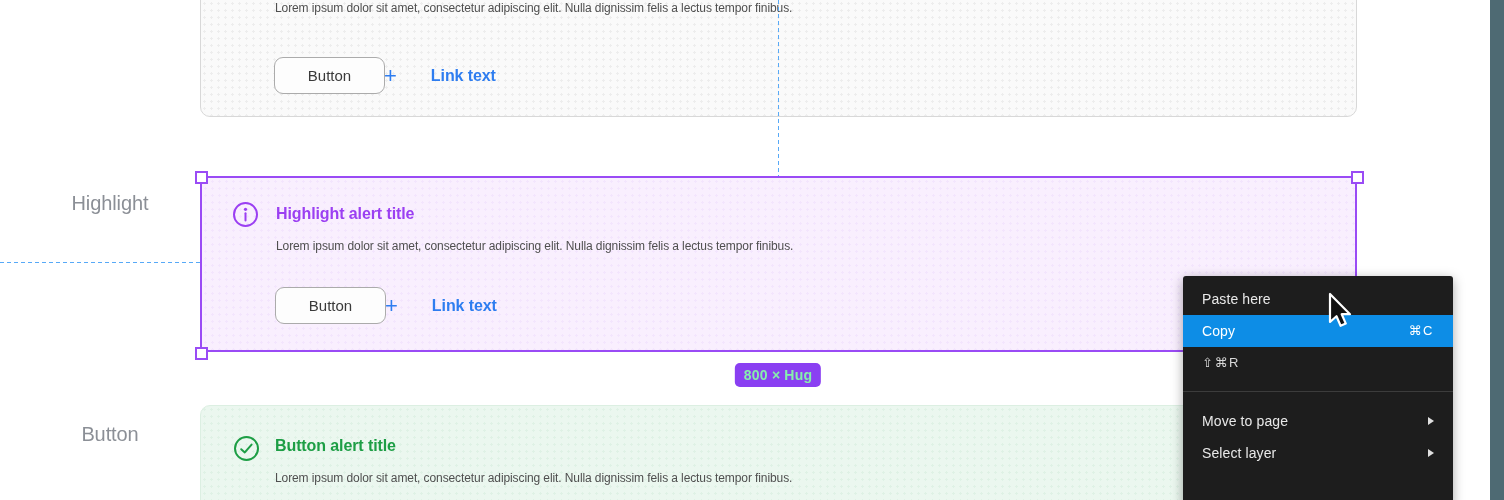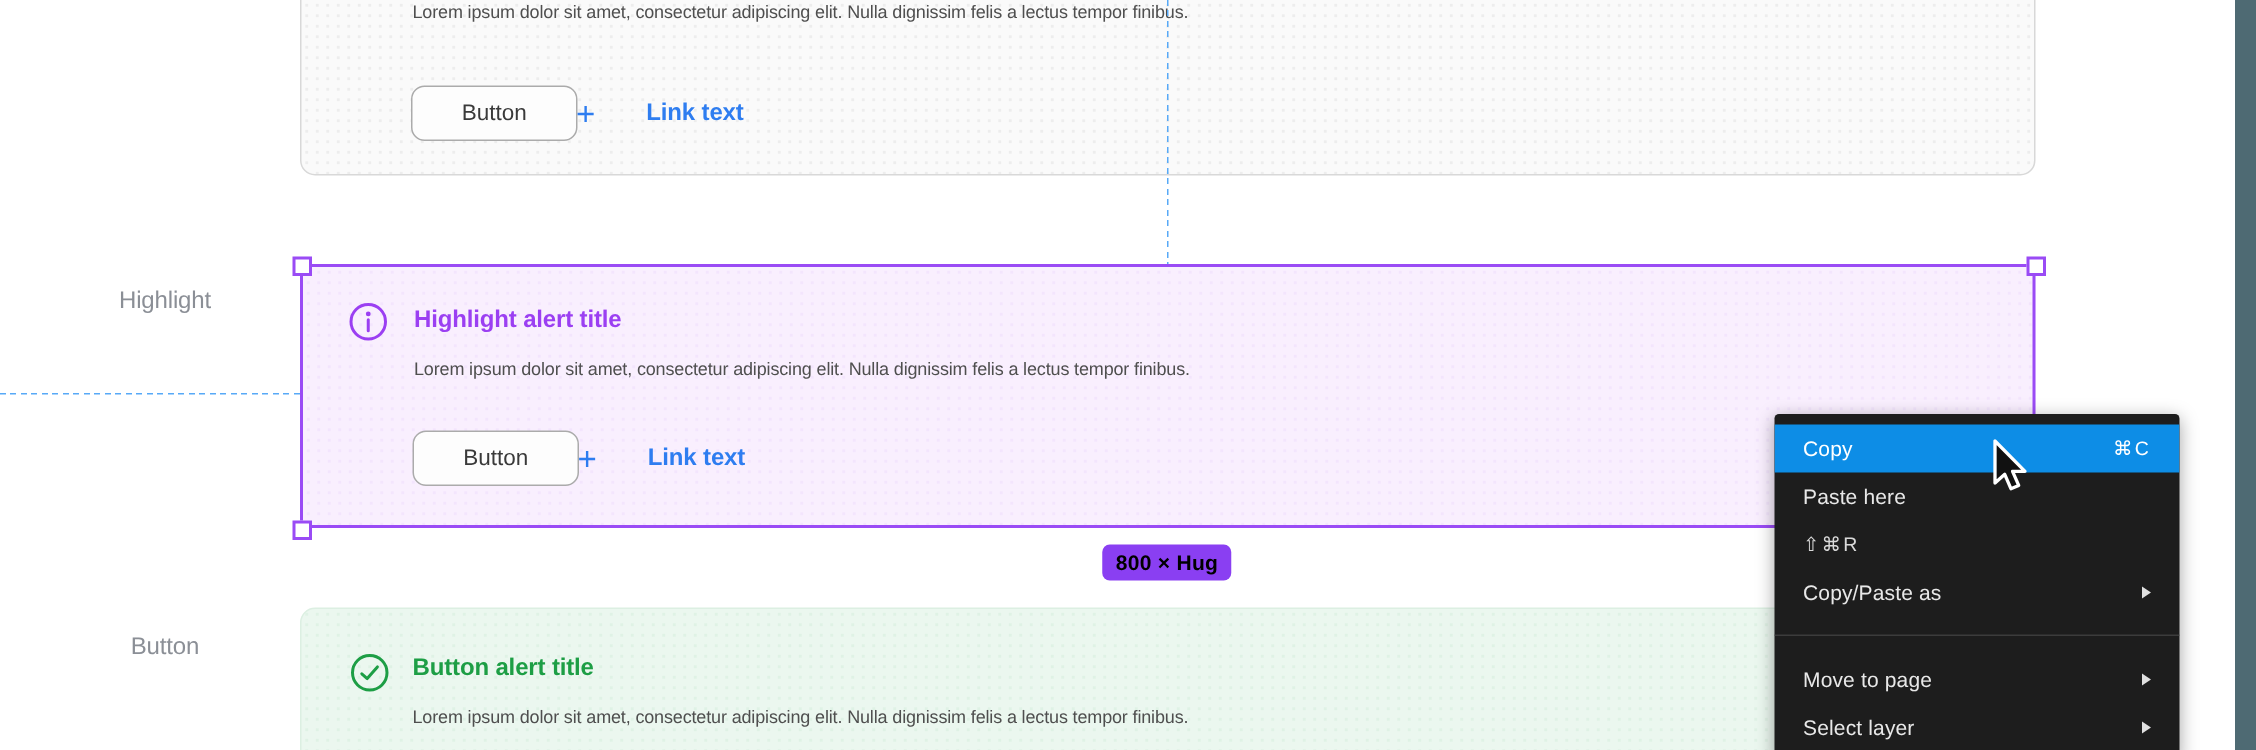--- a/index.html
+++ b/index.html
@@ -50,40 +50,40 @@
   }
   .link-row{
     position:absolute; left:183px; height:37px; display:flex; align-items:center;
     gap:9px; color:var(--link-blue,#2e7df0); text-decoration:none; cursor:pointer;
   }
   .link-plus{font-size:22px; font-weight:400; line-height:1;}
   .link-label{font-size:16px; font-weight:600; letter-spacing:-0.1px;margin-left:25px;}
   
   .section-label{
     position:absolute; width:160px; left:30px; text-align:center;
-    font-size:16px; color:var(--label-gray,#8b8f96); letter-spacing:-0.1px;
+    font-size:20px; color:var(--label-gray,#8b8f96); letter-spacing:-0.1px;
   }
   
   .vguide{
     position:absolute; left:778px; top:0; width:1px; height:176px;
     background:repeating-linear-gradient(to bottom,
       var(--guide-blue,#57a9f7) 0 4px, transparent 4px 7px);
   }
   .hguide{
     position:absolute; left:0; top:262px; width:200px; height:1px;
     background:repeating-linear-gradient(to right,
       var(--guide-blue,#57a9f7) 0 4px, transparent 4px 7px);
   }
   .handle{
     position:absolute; width:9px; height:9px; background:#ffffff;
     border:2px solid var(--selection-purple,#9a4bf5); box-sizing:content-box;
   }
   .size-badge{
     position:absolute; top:363px; left:778px; transform:translateX(-50%);
-    background:var(--badge-purple,#8a3ff2); color:#000000;
+    background:var(--badge-purple,#8a3ff2); color:#86efac;
     font-size:14px; font-weight:600; letter-spacing:0.2px;
     padding:4px 9px; border-radius:5px; white-space:nowrap;
   }
   
   .context-menu{
     position:absolute; left:1183px; top:276px; width:270px; height:230px;
     background:var(--menu-bg,#1d1d1d); border-radius:3px; box-sizing:border-box;
     padding-top:7px; box-shadow:0 3px 12px rgba(0,0,0,0.35); overflow:hidden;
   }
   .menu-item{
@@ -154,33 +154,29 @@
   <div class="card card-success">
     <svg class="alert-icon" style="top:29px; left:32px;" viewBox="0 0 27 27">
       <circle cx="13.5" cy="13.5" r="11.5" fill="none" stroke="#1d9e45" stroke-width="2"></circle>
       <path d="M8.2 14.2 L11.8 17.4 L18.6 9.6" fill="none" stroke="#1d9e45" stroke-width="2" stroke-linecap="round" stroke-linejoin="round"></path>
     </svg>
     <div class="alert-title green" style="top:31px;">Button alert title</div>
     <div class="body-text" style="top:65px;">Lorem ipsum dolor sit amet, consectetur adipiscing elit. Nulla dignissim felis a lectus tempor finibus.</div>
   </div>
 
   <div class="context-menu">
+    <div class="menu-item">
+      <span>Paste here</span>
+    </div>
     <div class="menu-item active">
       <span>Copy</span>
       <span class="menu-shortcut">⌘C</span>
     </div>
     <div class="menu-item">
-      <span>Paste here</span>
-    </div>
-    <div class="menu-item">
       <span class="menu-shortcut">⇧⌘R</span>
-    </div>
-    <div class="menu-item">
-      <span>Copy/Paste as</span>
-      <span class="submenu-arrow"></span>
     </div>
     <div class="menu-separator"></div>
     <div class="menu-item">
       <span>Move to page</span>
       <span class="submenu-arrow"></span>
     </div>
     <div class="menu-item">
       <span>Select layer</span>
       <span class="submenu-arrow"></span>
     </div>

